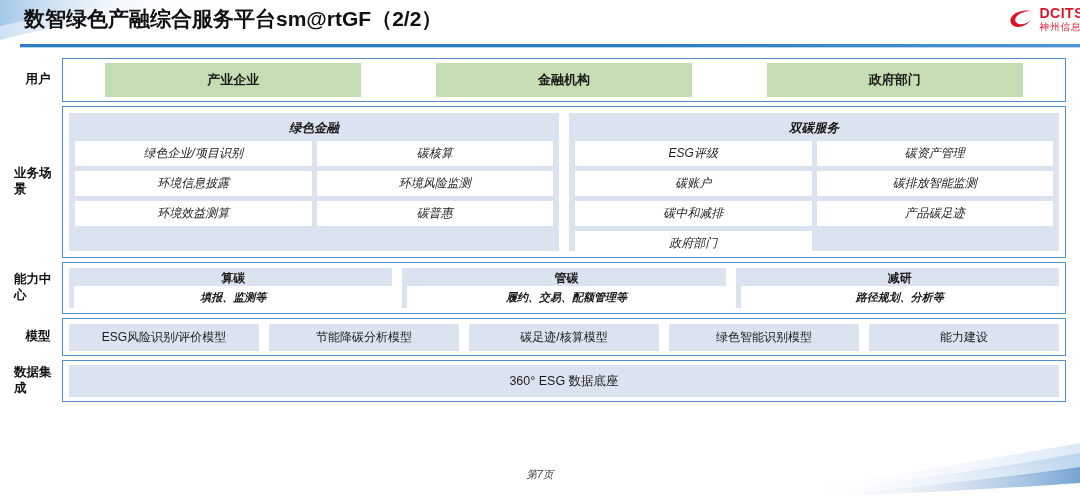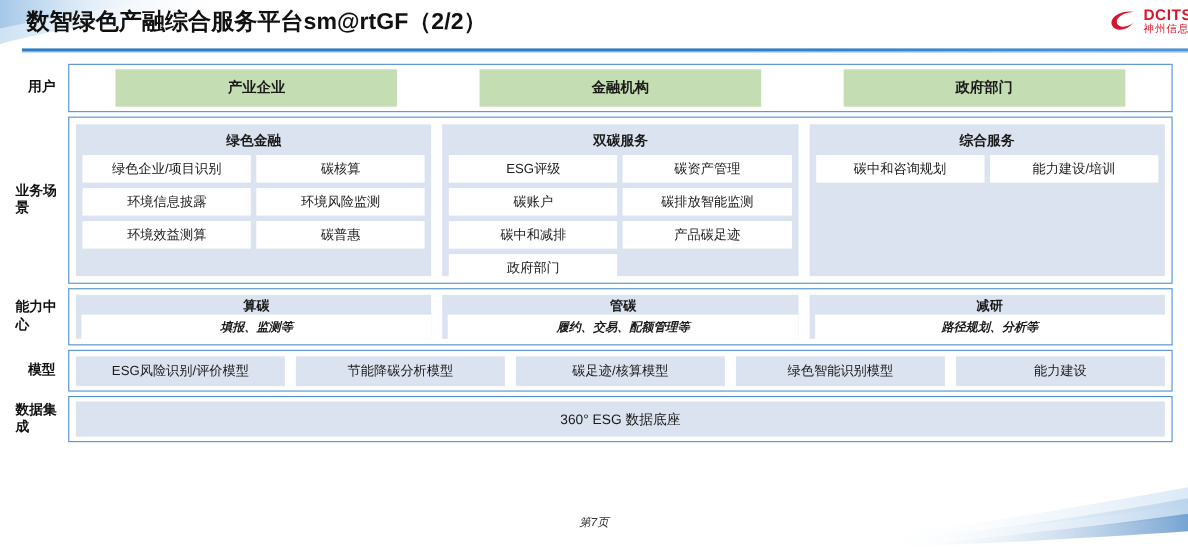--- a/index.html
+++ b/index.html
@@ -130,20 +130,21 @@
     font-weight: bold;
     color: #1a1a1a;
   }
 
   
   .scene-row .row-body {
     height: 152px;
     display: flex;
     gap: 10px;
     padding: 6px;
+    font-style: italic;
   }
   .scene-group {
     flex: 1;
     background: #dce3f0;
     padding: 5px 6px 6px 6px;
     box-sizing: border-box;
     display: flex;
     flex-direction: column;
   }
   .scene-group-title {
@@ -335,27 +336,20 @@
           <div class="scene-chip">ESG评级</div>
           <div class="scene-chip">碳资产管理</div>
           <div class="scene-chip">碳账户</div>
           <div class="scene-chip">碳排放智能监测</div>
           <div class="scene-chip">碳中和减排</div>
           <div class="scene-chip">产品碳足迹</div>
           <div class="scene-chip">政府部门</div>
         </div>
       </div>
 
-      <div class="scene-group">
-        <div class="scene-group-title">综合服务</div>
-        <div class="scene-items">
-          <div class="scene-chip">碳中和咨询规划</div>
-          <div class="scene-chip">能力建设/培训</div>
-        </div>
-      </div>
 
     </div>
   </div>
 
   <div class="row cap-row">
     <div class="row-label">能力中心</div>
     <div class="row-body">
       <div class="cap-group">
         <div class="cap-title">算碳</div>
         <div class="cap-sub">填报、监测等</div>

